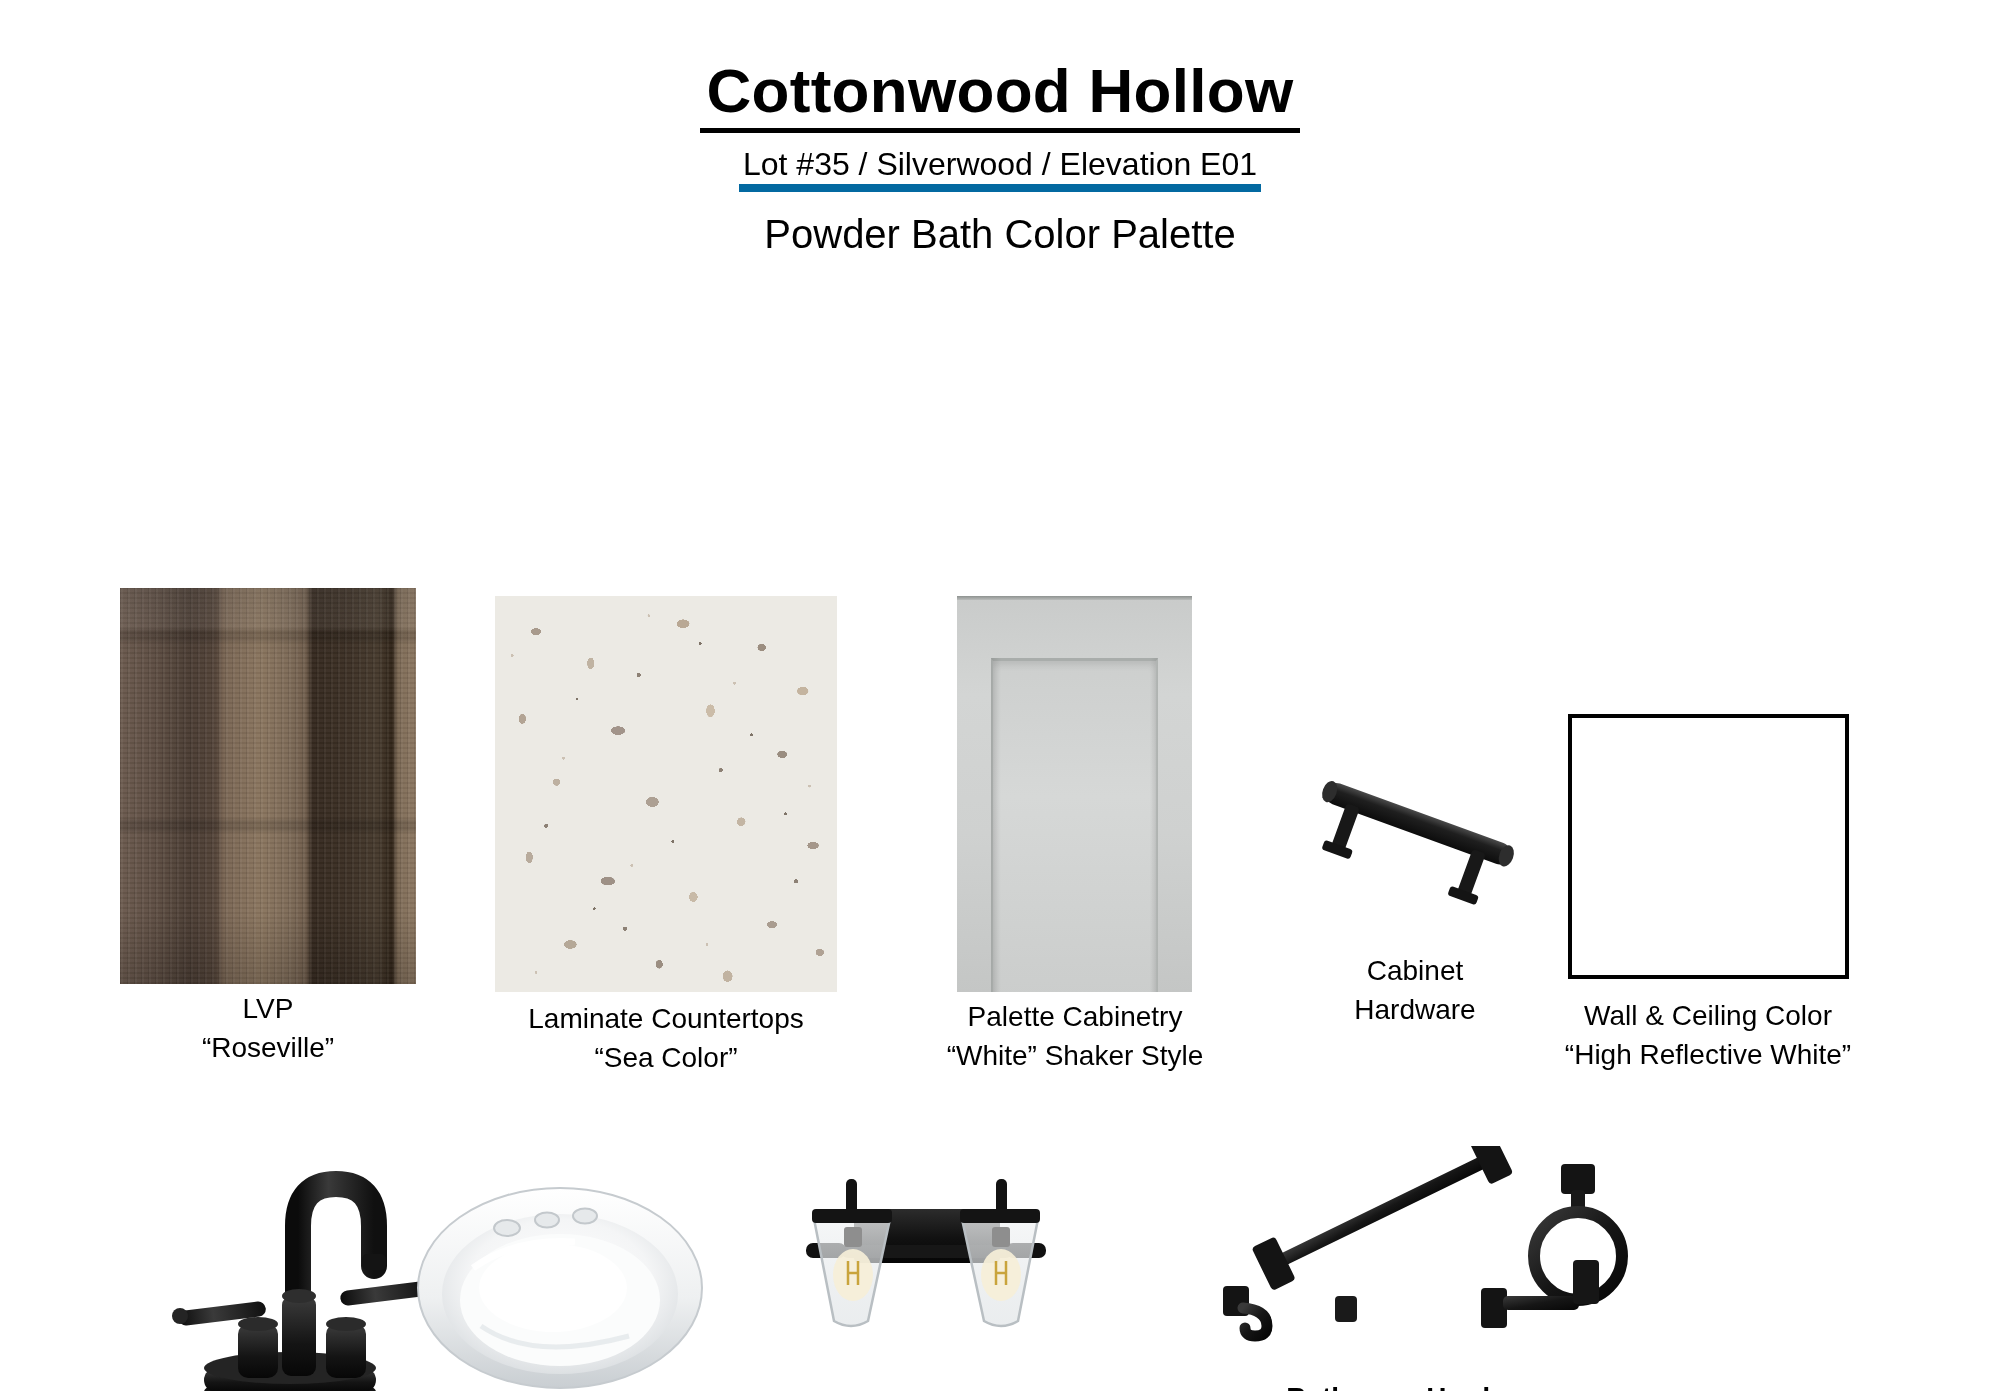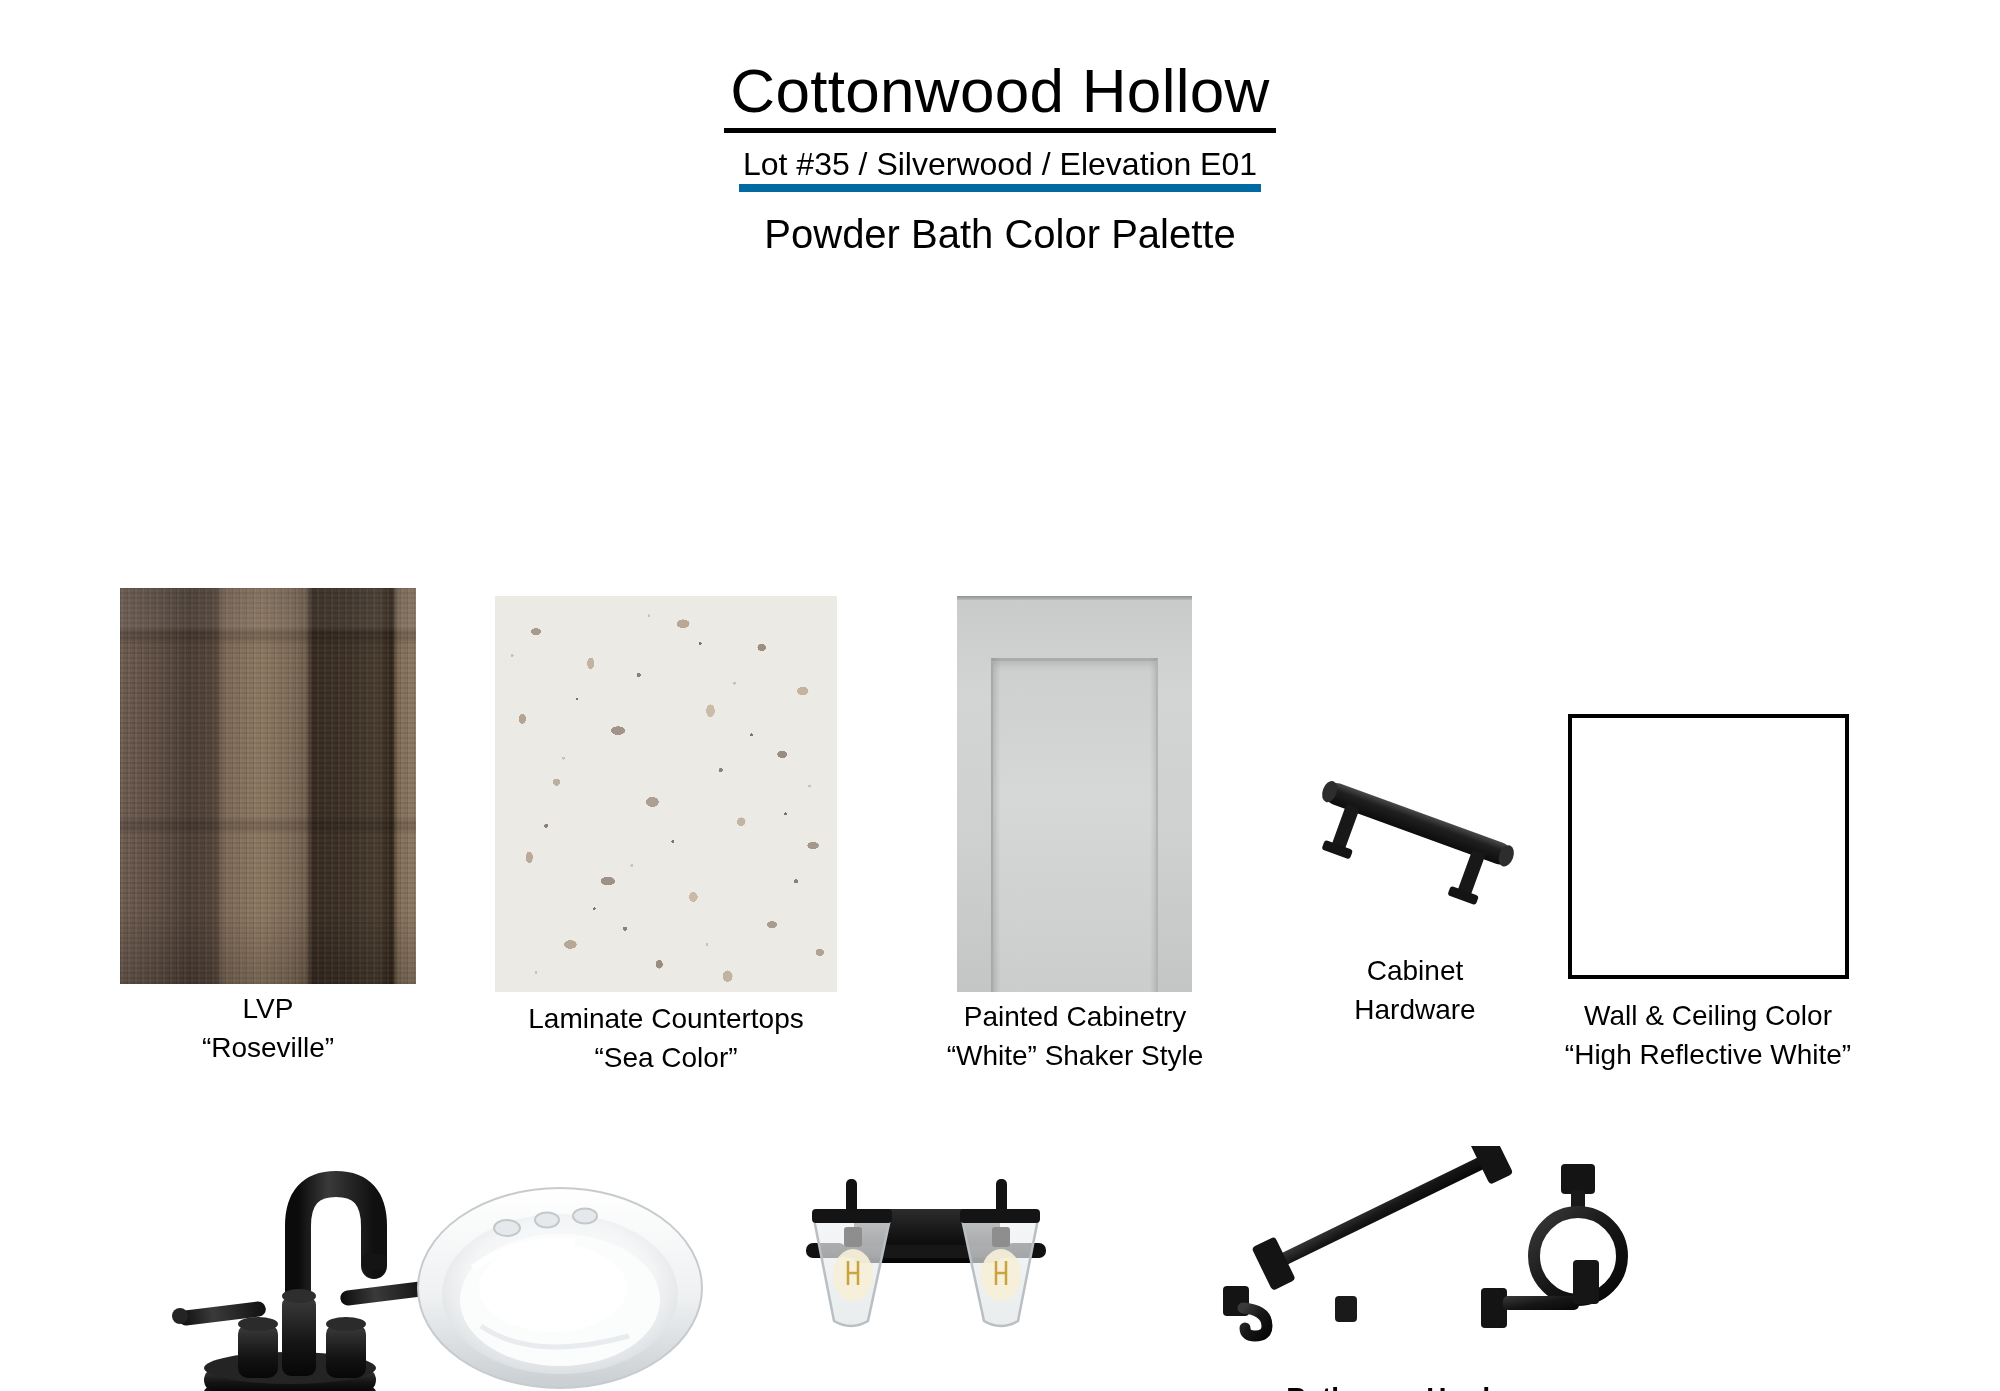--- a/index.html
+++ b/index.html
@@ -11,21 +11,21 @@
     font-family: "Liberation Sans", sans-serif;
     color: #000000;
     overflow: hidden;
     position: relative;
   }
 
   
   .header { padding-top: 58px; text-align: center; }
   .title {
     font-size: 62px;
-    font-weight: 400;
+    font-weight: 700;
     letter-spacing: 0.3px;
     line-height: 1.08;
     display: inline-block;
     border-bottom: 5px solid #000;
     padding: 0 6px 3px 6px;
   }
   .subtitle-wrap { margin-top: 14px; }
   .subtitle {
     font-size: 32px;
     font-weight: 400;
@@ -202,21 +202,21 @@
   </div>
 
   <div class="cell" style="left:957px; top:340px; width:235px;">
     <div class="shaker">
       <div class="toprail"></div>
       <div class="inset"></div>
       <div class="shadowL"></div>
       <div class="shadowR"></div>
     </div>
     <div class="label ln-lab" style="width:400px; margin-left:-82px;">
-      <span class="ln">Painted Cabinetry</span>
+      <span class="ln">Palette Cabinetry</span>
       <span class="ln">“White” Shaker Style</span>
     </div>
   </div>
 
   <div class="cell" style="left:1290px; top:468px; width:250px;">
     <svg width="250" height="210" viewBox="0 0 250 210">
       <defs>
         <linearGradient id="barGrad" x1="0" y1="0" x2="0" y2="1">
           <stop offset="0%" stop-color="#4a4a4a"></stop>
           <stop offset="35%" stop-color="#1f1f1f"></stop>

